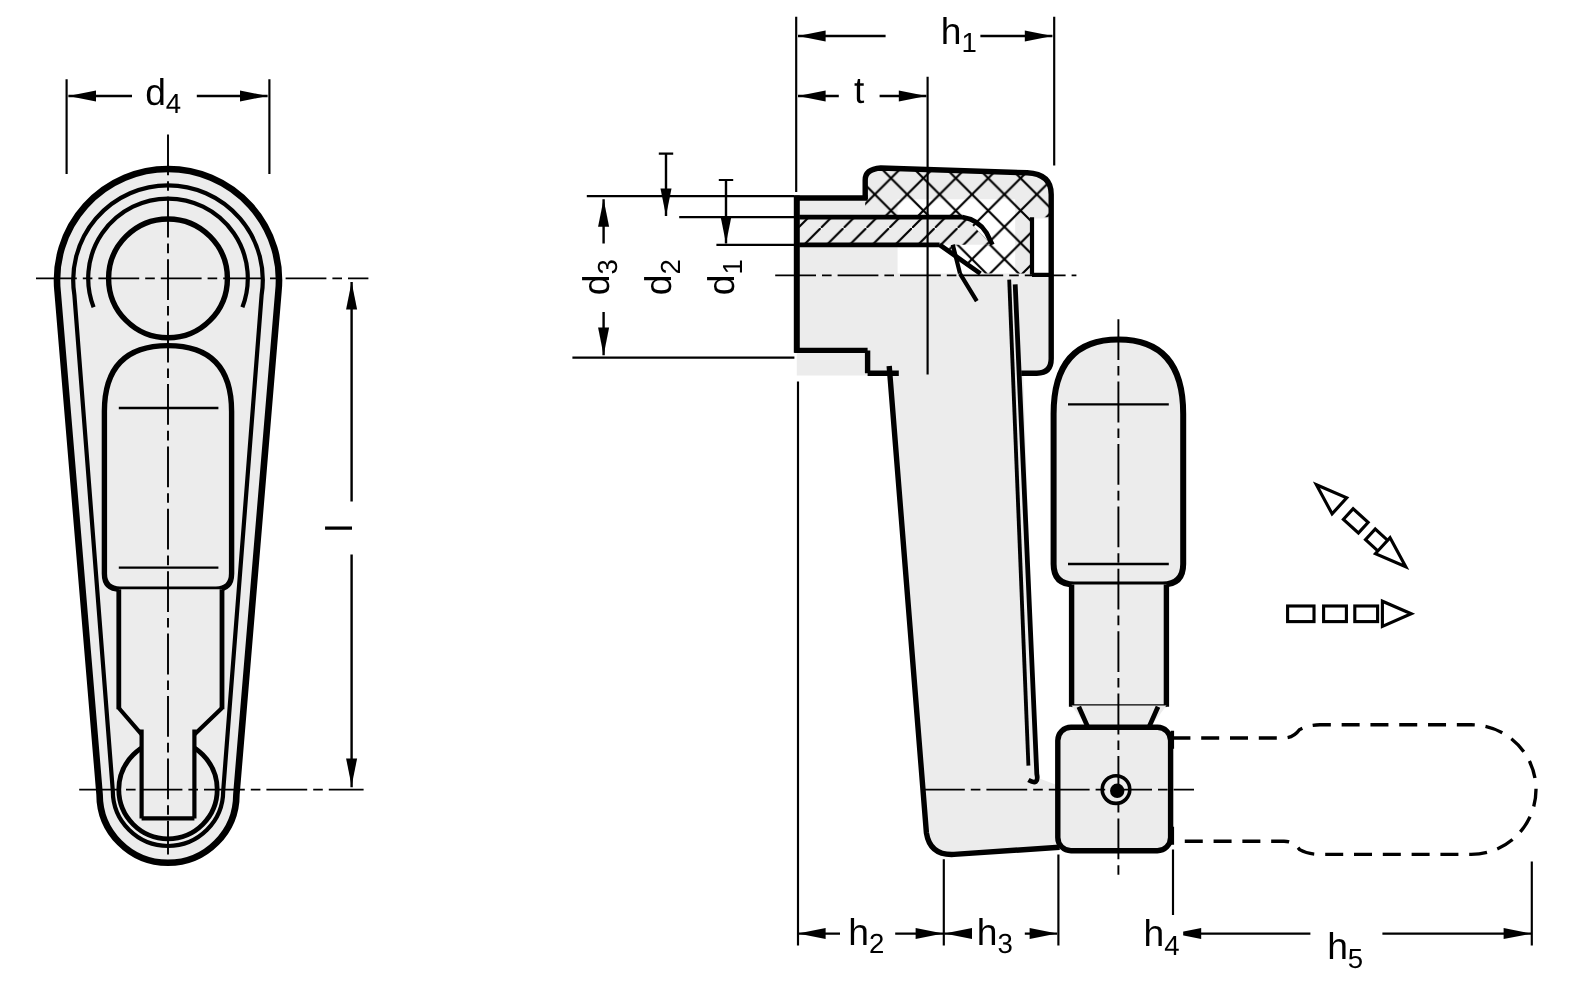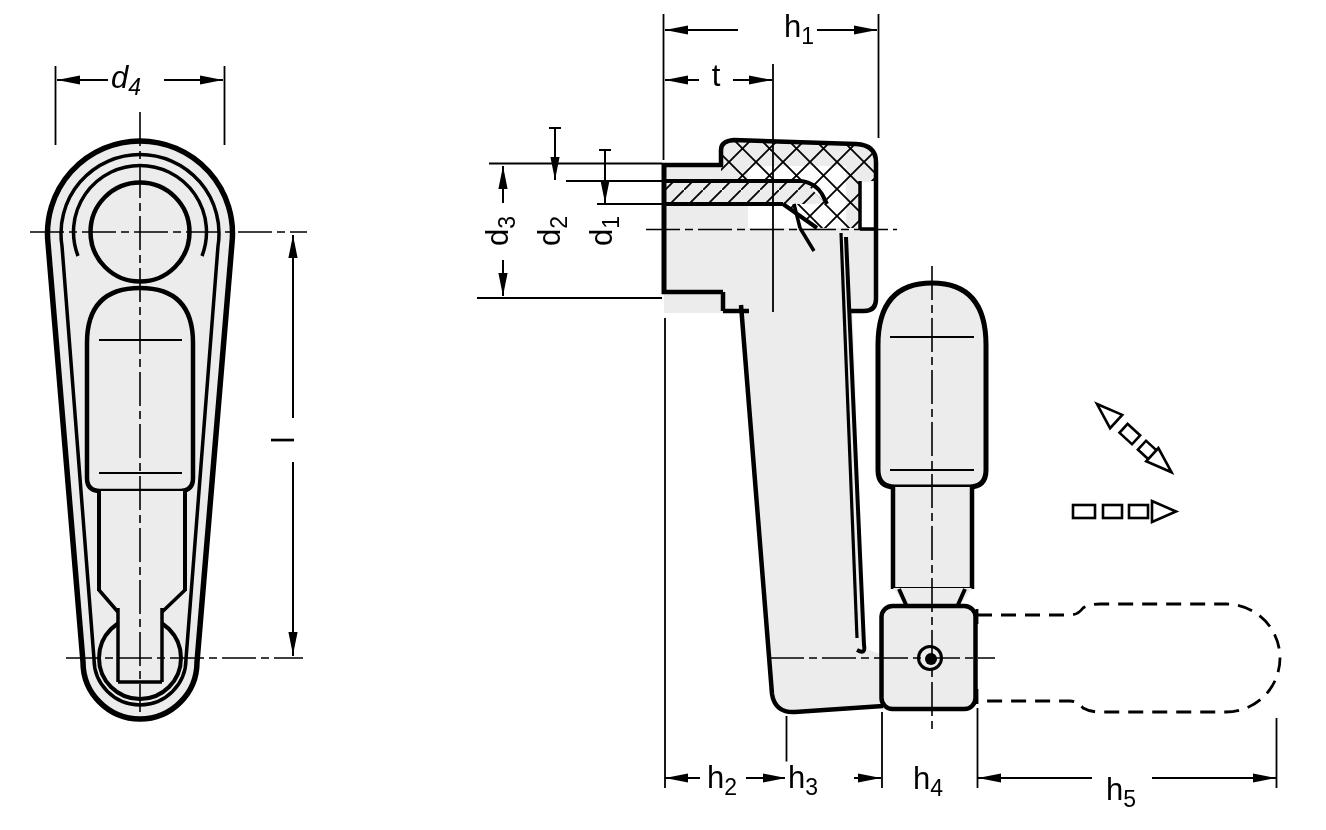--- a/index.html
+++ b/index.html
@@ -146,25 +146,25 @@
     <path d="M 101,0 L 75,-9 L 75,9 Z"></path>
   </g>
   <g fill="#fff" stroke="#000" stroke-width="2.6" stroke-linejoin="miter">
     <rect x="1073" y="505" width="22" height="13"></rect>
     <rect x="1103" y="505" width="19" height="13"></rect>
     <rect x="1129" y="505" width="19" height="13"></rect>
     <path d="M 1176,511.5 L 1152,501 L 1152,522 Z"></path>
   </g>
 </svg>
 
-<div class="dim-label" style="left:126px;top:80px;font-style:italic;"><span>d</span><sub>4</sub></div>
+<div class="dim-label" style="left:136px;top:80px;"><span>d</span><sub>4</sub></div>
 <div class="dim-label rot" style="left:286px;top:440px;"><span>l</span><sub></sub></div>
 <div class="dim-label" style="left:765px;top:29px;margin-left:34px;"><span>h</span><sub>1</sub></div>
 <div class="dim-label" style="left:716px;top:78px;"><span>t</span><sub></sub></div>
 <div class="dim-label rot" style="left:500px;top:231px;"><span>d</span><sub>3</sub></div>
 <div class="dim-label rot" style="left:552px;top:231px;"><span>d</span><sub>2</sub></div>
 <div class="dim-label rot" style="left:604px;top:231px;"><span>d</span><sub>1</sub></div>
 <div class="dim-label" style="left:722px;top:780px;text-align:center;"><span>h</span><sub>2</sub></div>
-<div class="dim-label" style="left:803px;top:780px;"><span>h</span><sub>3</sub></div>
-<div class="dim-label" style="left:928px;top:781px;"><span>h</span><sub>4</sub></div>
+<div class="dim-label" style="left:829px;top:780px;"><span>h</span><sub>3</sub></div>
+<div class="dim-label" style="left:968px;top:781px;"><span>h</span><sub>4</sub></div>
 <div class="dim-label" style="left:1121px;top:780px;margin-top:12px;"><span>h</span><sub>5</sub></div>
 
 </div>
 
 </body></html>

